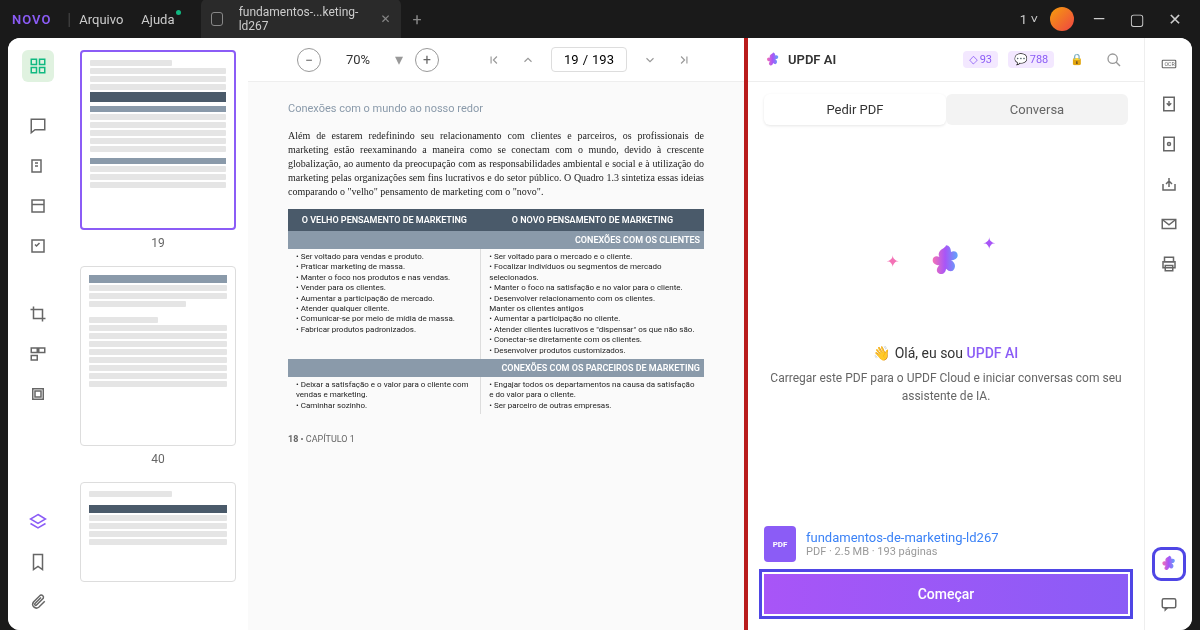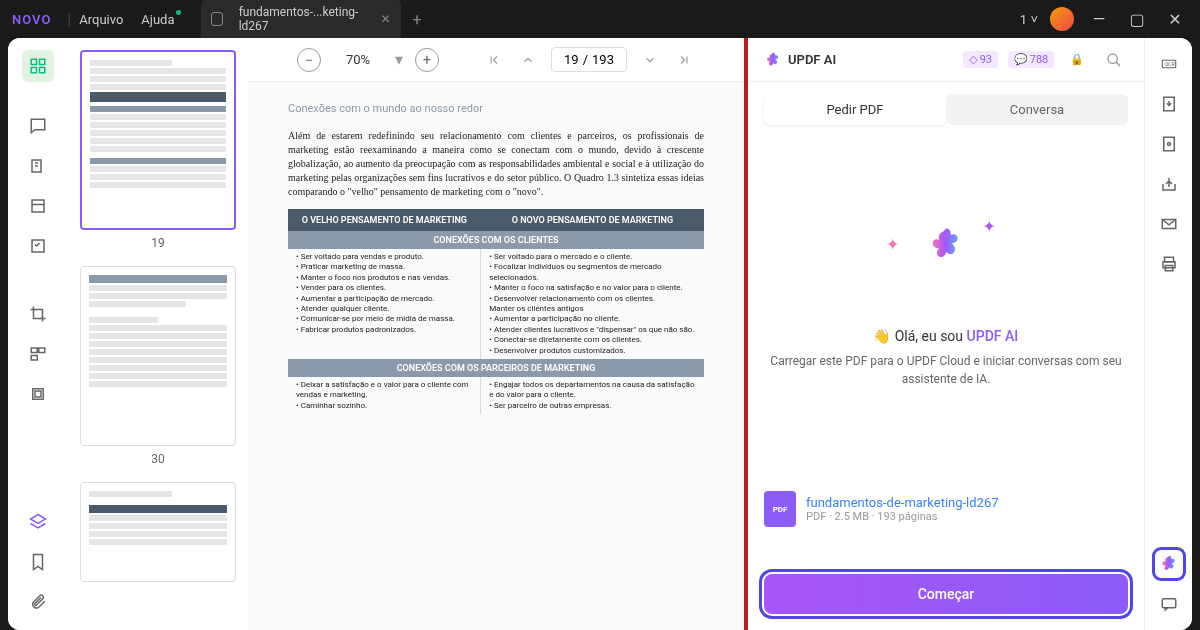--- a/index.html
+++ b/index.html
@@ -36,21 +36,21 @@
 .zoom-btn { width: 24px; height: 24px; border: 1.5px solid #999; border-radius: 50%; display: flex; align-items: center; justify-content: center; cursor: pointer; font-size: 14px; color: #666; }
 .zoom-level { font-size: 13px; color: #333; width: 50px; text-align: center; }
 .zoom-dropdown { color: #999; cursor: pointer; }
 .page-input { display: flex; align-items: center; gap: 4px; padding: 4px 12px; border: 1px solid #ddd; border-radius: 4px; font-size: 13px; }
 .nav-btn { color: #999; cursor: pointer; padding: 4px; }
 .page-content { flex: 1; padding: 20px 40px; overflow-y: auto; font-size: 10px; color: #222; }
 .page-h1 { font-size: 11px; color: #8a9aaa; margin-bottom: 14px; }
 .page-p { font-size: 10px; line-height: 1.4; text-align: justify; margin-bottom: 10px; font-family: Georgia, serif; }
 .pg-table { width: 100%; border-collapse: collapse; font-size: 8px; }
 .pg-th { background: #4a5a6a; color: #fff; padding: 6px; text-align: center; font-weight: 600; font-size: 9px; }
-.pg-th-sub { background: #8a9aaa; color: #fff; padding: 4px; text-align: center; font-size: 9px; font-weight: 600; }
+.pg-th-sub { background: #8a9aaa; color: #fff; padding: 4px; text-align: right; font-size: 9px; font-weight: 600; }
 .pg-td { padding: 3px 8px; vertical-align: top; border-right: 1px solid #ddd; line-height: 1.3; }
 .pg-td:last-child { border-right: none; }
 .page-footer { margin-top: 20px; font-size: 9px; color: #666; }
 .ai-panel { width: 400px; background: #fff; display: flex; flex-direction: column; border-left: 4px solid #b91c1c; }
 .ai-toolbar { height: 44px; display: flex; align-items: center; padding: 0 16px; gap: 10px; border-bottom: 1px solid #eee; }
 .ai-logo { display: flex; align-items: center; font-weight: 600; font-size: 13px; color: #333; }
 .ai-logo-icon { width: 18px; height: 18px; margin-right: 6px; }
 .ai-badge { font-size: 11px; padding: 2px 6px; border-radius: 4px; display: flex; align-items: center; gap: 2px; }
 .ai-badge.purple { background: #f3e8ff; color: #8b5cf6; }
 .ai-badge.lock { color: #999; }
@@ -61,21 +61,21 @@
 .ai-body { flex: 1; display: flex; flex-direction: column; align-items: center; justify-content: center; padding: 20px; text-align: center; }
 .ai-flower { width: 40px; height: 40px; margin-bottom: 20px; position: relative; }
 .ai-greeting { font-size: 14px; color: #333; margin-bottom: 8px; margin-top: 43px; }
 .ai-greeting .brand { color: #8b5cf6; font-weight: 500; }
 .ai-desc { font-size: 12px; color: #666; line-height: 1.5; }
 .ai-footer { padding: 16px; }
 .ai-file { display: flex; align-items: center; gap: 10px; margin-bottom: 12px; }
 .ai-file-icon { width: 32px; height: 36px; background: #8b5cf6; border-radius: 4px; display: flex; align-items: center; justify-content: center; color: #fff; font-size: 8px; font-weight: 700; }
 .ai-file-name { font-size: 13px; color: #3b82f6; }
 .ai-file-meta { font-size: 11px; color: #999; }
-.ai-start { width: 100%; padding: 12px; background: linear-gradient(90deg, #a855f7, #8b5cf6); color: #fff; border: none; border-radius: 8px; font-size: 14px; font-weight: 500; cursor: pointer; outline: 3px solid #4f46e5; outline-offset: 2px; margin-top: 35px; }
+.ai-start { width: 100%; padding: 12px; background: linear-gradient(90deg, #a855f7, #8b5cf6); color: #fff; border: none; border-radius: 0; font-size: 14px; font-weight: 500; cursor: pointer; outline: 3px solid #4f46e5; outline-offset: 2px; }
 .right-rail { width: 48px; background: #fff; display: flex; flex-direction: column; align-items: center; padding: 12px 0; gap: 12px; border-left: 1px solid #eee; }
 .right-rail .rail-icon { width: 28px; height: 28px; }
 .flower-icon { outline: 3px solid #4f46e5; border-radius: 6px; padding: 2px; }
 svg { display: block; }
 .sparkle { position: absolute; }
 </style>
 </head>
 <body>
 
 <div class="titlebar">
@@ -205,21 +205,21 @@
           <div class="thumb-row"></div>
             <div class="thumb-row"></div>
             <div class="thumb-row"></div>
             <div class="thumb-row"></div>
             <div class="thumb-row"></div>
             <div class="thumb-row"></div>
             <div class="thumb-row"></div>
             <div class="thumb-row"></div>
         </div>
       </div>
-      <div class="thumb-label">30</div>
+      <div class="thumb-label">40</div>
     </div>
     <div class="thumb">
       <div class="thumb-img" style="height:100px">
         <div class="thumb-content">
           <div class="thumb-row" style="width:60%"></div>
           <div style="height:4px"></div>
           <div style="background:#4a5a6a;height:8px"></div>
           <div class="thumb-row"></div>
             <div class="thumb-row"></div>
             <div class="thumb-row"></div>
@@ -297,20 +297,23 @@
               <td class="pg-th-sub" colspan="2">CONEXÕES COM OS PARCEIROS DE MARKETING</td>
             </tr>
         <tr>
               <td class="pg-td" style="white-space:pre-line">• Deixar a satisfação e o valor para o cliente com vendas e marketing.
 • Caminhar sozinho.</td>
               <td class="pg-td" style="white-space:pre-line">• Engajar todos os departamentos na causa da satisfação e do valor para o cliente.
 • Ser parceiro de outras empresas.</td>
             </tr>
       </tbody>
         </table>
+      <div class="page-footer">
+        <b>18</b> • <span>CAPÍTULO 1</span>
+      </div>
     </div>
   </div>
 
   <div class="ai-panel">
     <div class="ai-toolbar">
       <div class="ai-logo">
         <svg class="ai-logo-icon" viewBox="0 0 24 24">
             <path d="M12 2c2 0 3 2 3 4 2-1 4 0 4 2s-2 3-4 3c2 1 3 3 2 5s-3 2-5 0c0 2-2 4-4 3s-2-3 0-5c-2 0-4-1-4-3s2-3 4-2c-1-2 0-4 2-5s2-2 2-2z" fill="url(#g1)"></path>
             <defs>
               <linearGradient id="g1">

